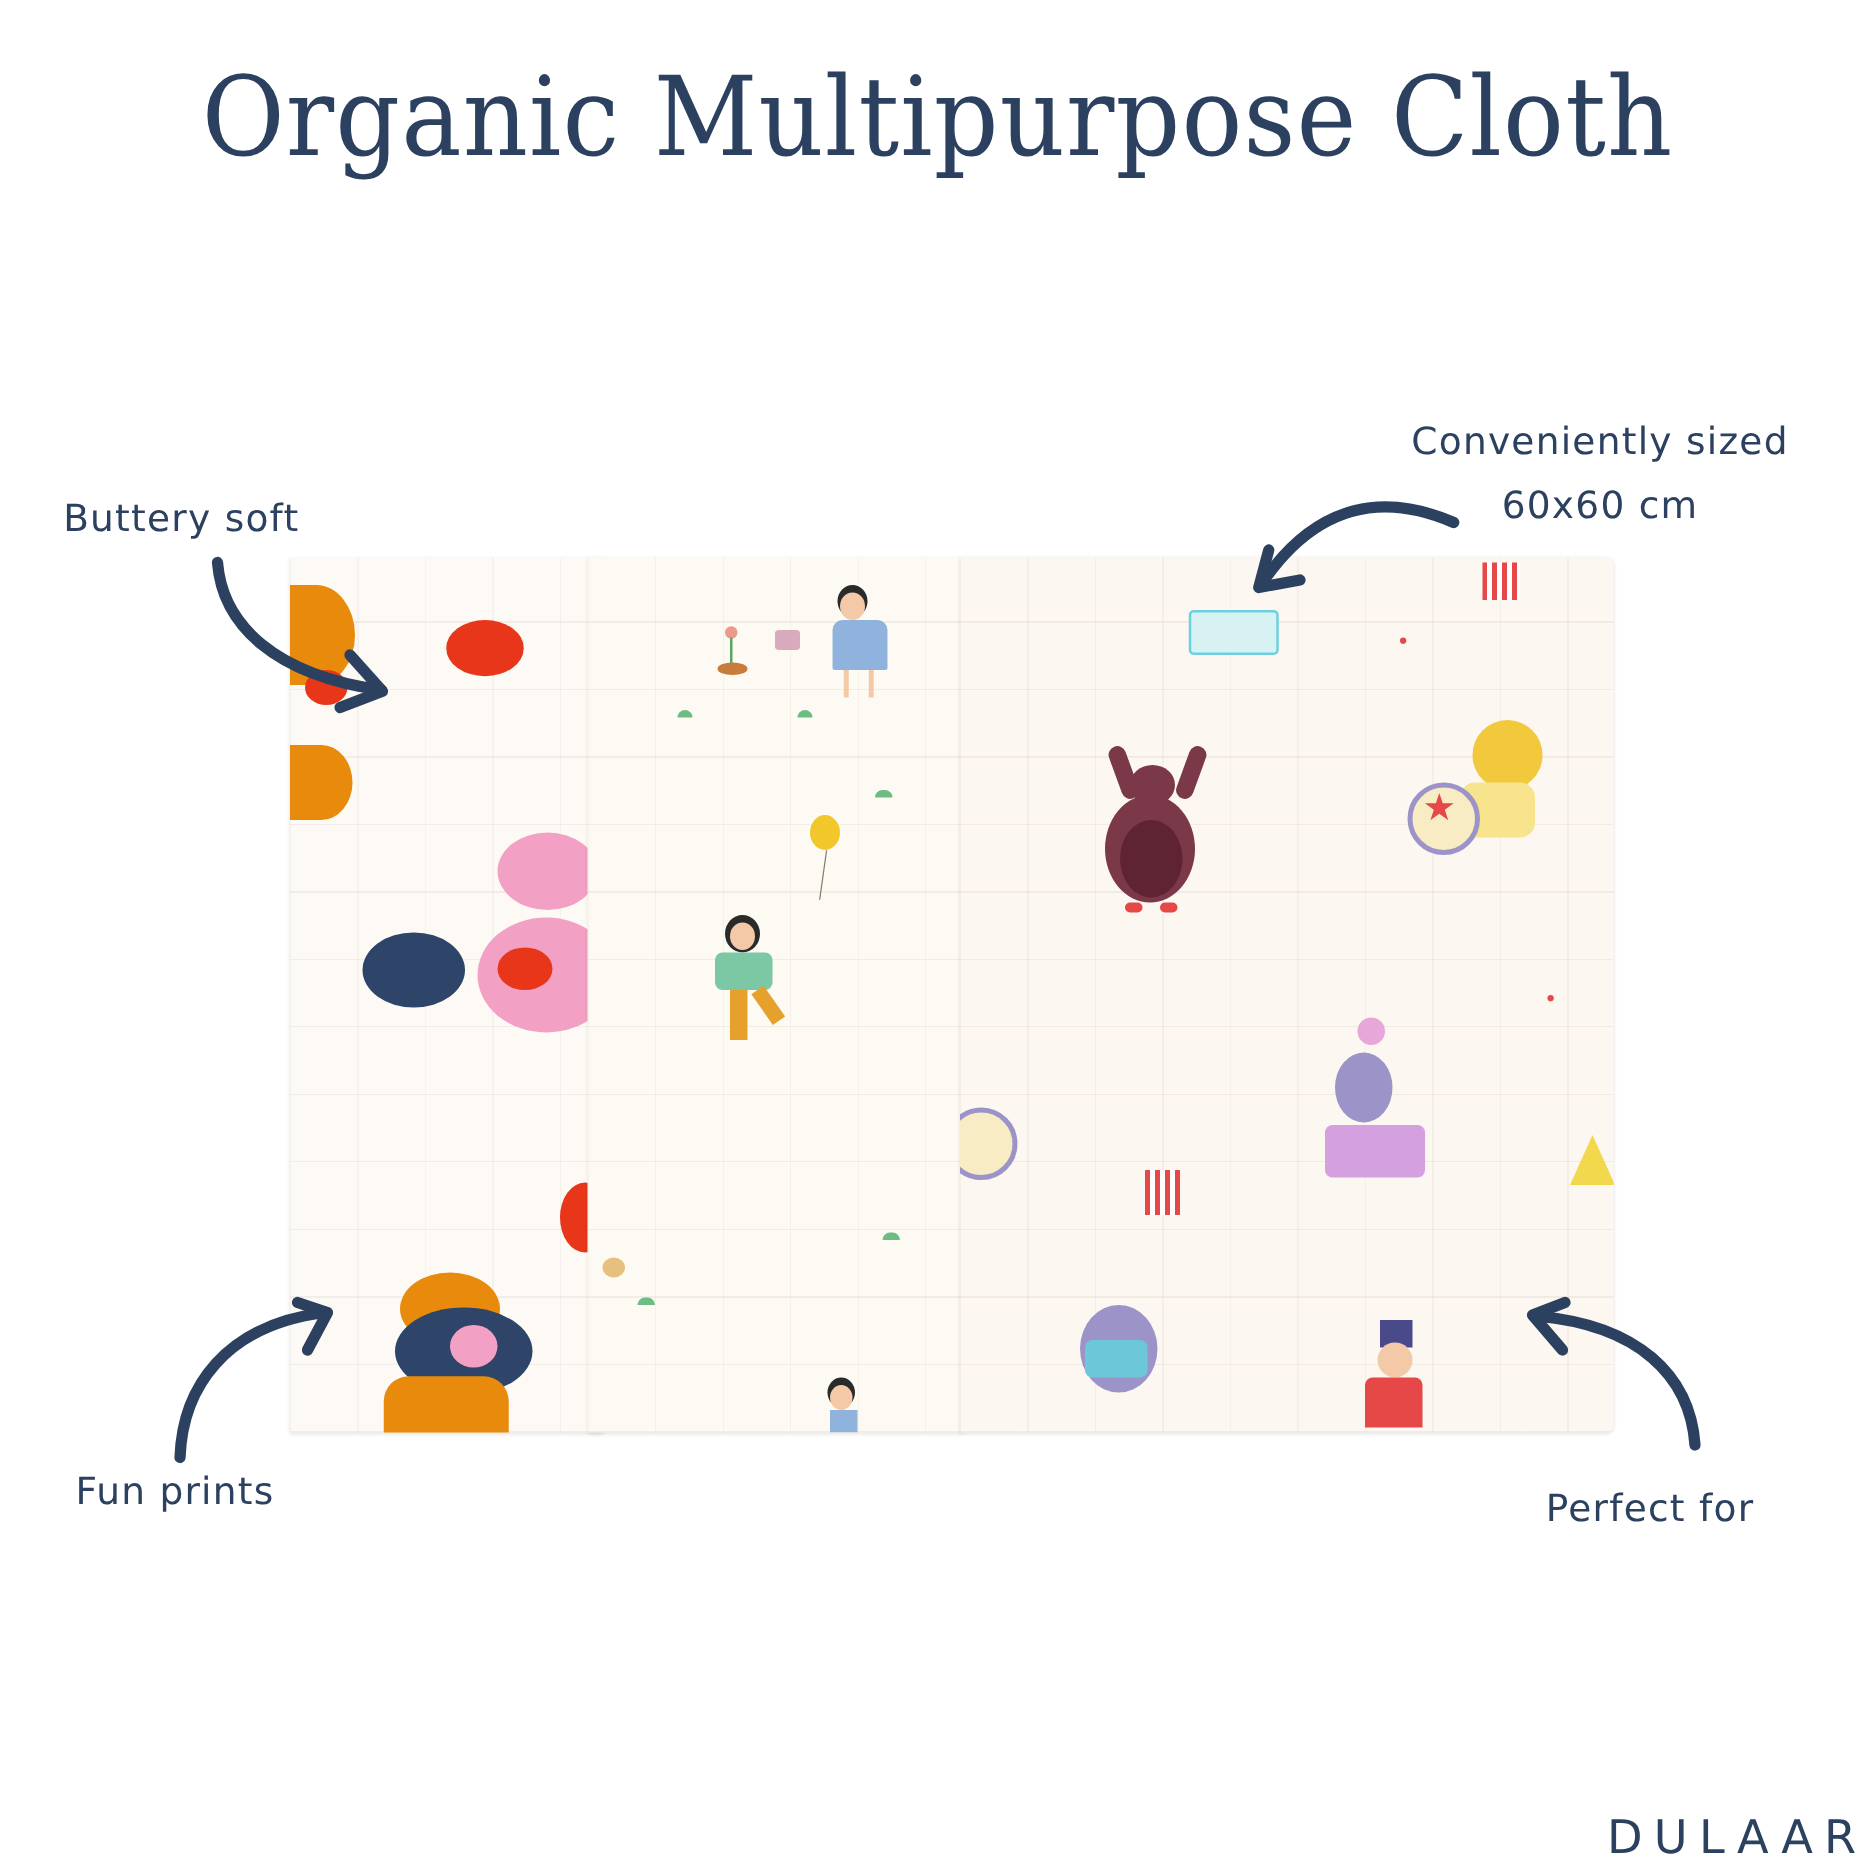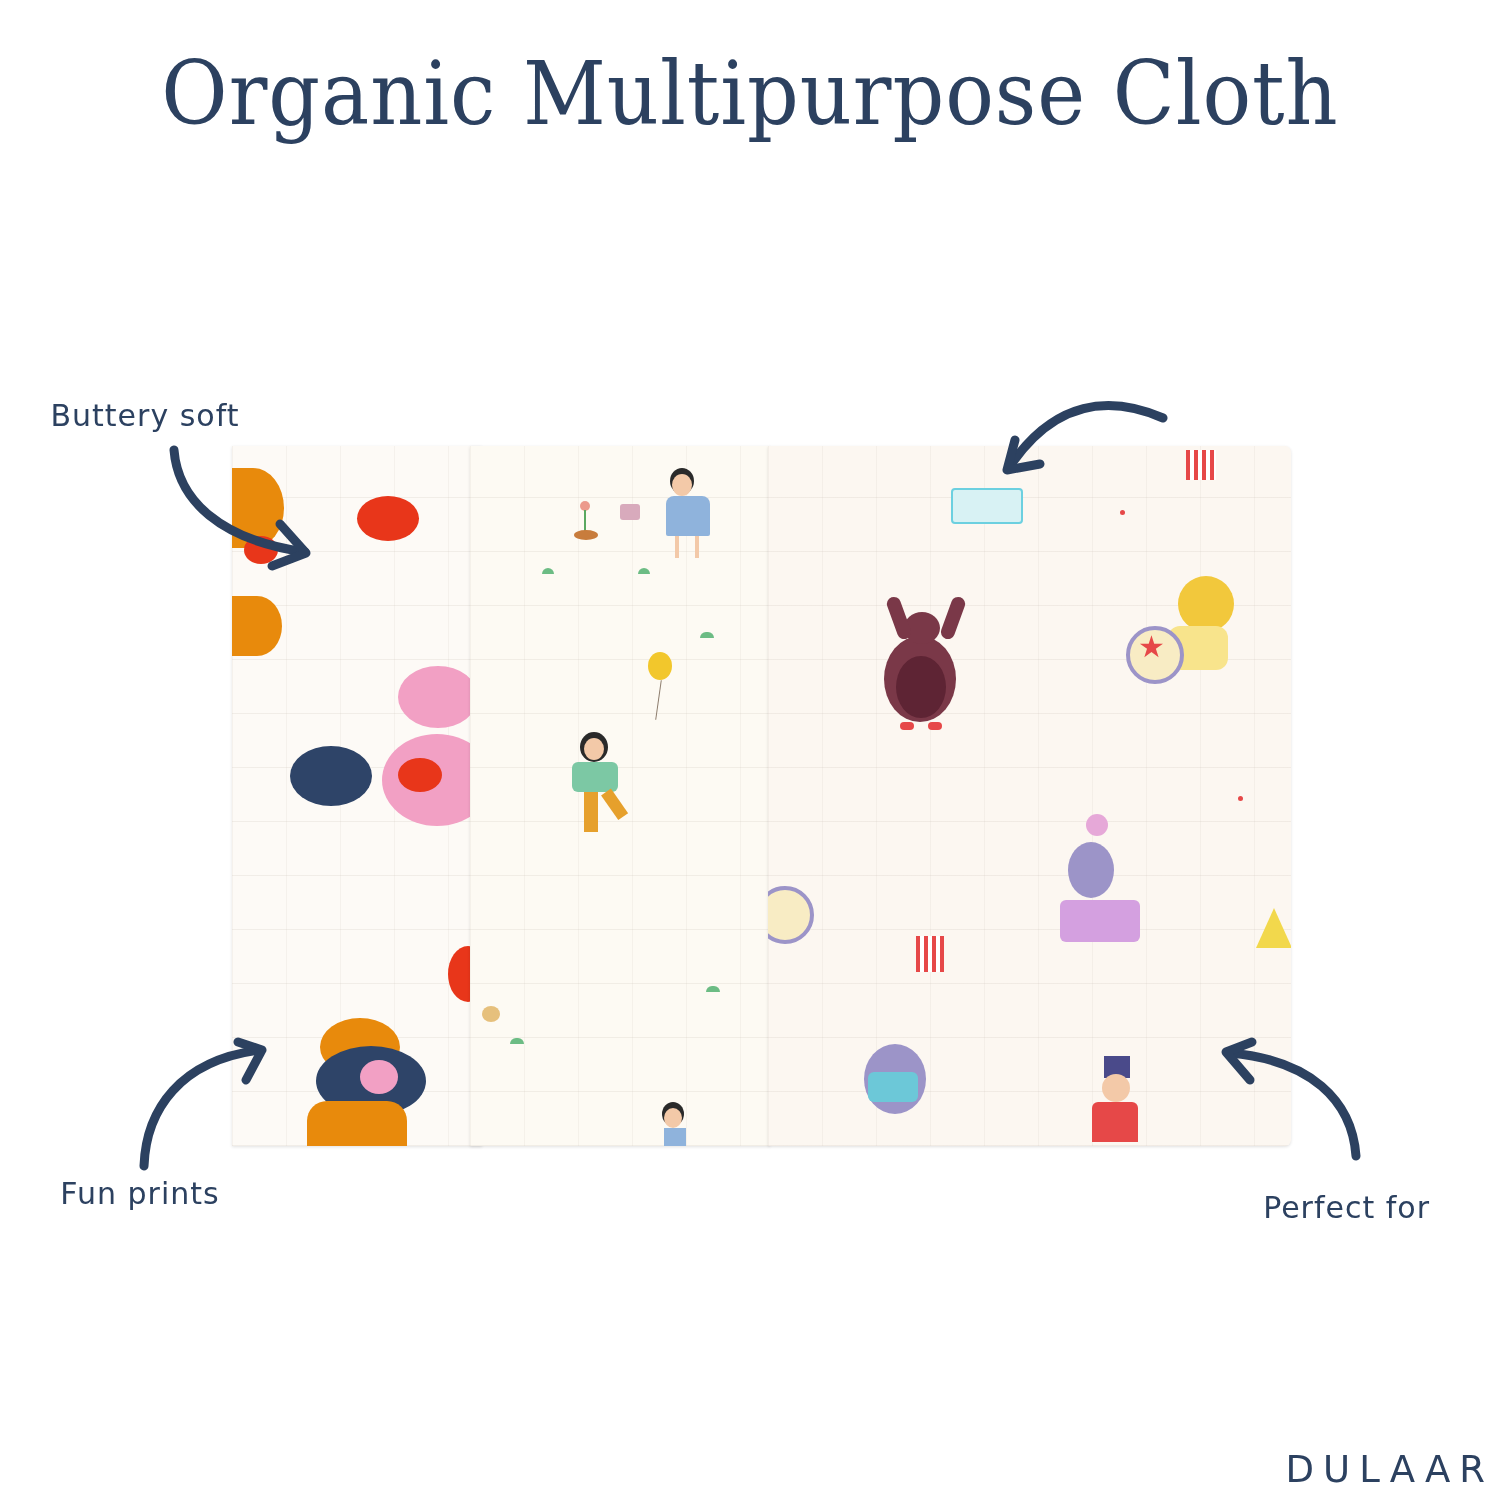--- a/index.html
+++ b/index.html
@@ -138,23 +138,25 @@
     <path d="M1356 1156 C 1352 1100, 1310 1060, 1230 1053"></path>
     <path d="M1252 1042 L 1226 1052 L 1250 1080"></path>
   </g>
 </svg>
 
 <div class="callout" style="left:30px; top:346px; width:230px;margin-top:44px;">
   <span>Buttery soft</span>
 </div>
 
 <div class="callout" style="left:1110px; top:328px; width:340px;">
+  <span>Conveniently sized</span>
+  <span>60x60 cm</span>
 </div>
 
 <div class="callout" style="left:40px; top:1168px; width:200px;">
   <span>Fun prints</span>
 </div>
 
-<div class="callout" style="left:1210px; top:1182px; width:220px;text-align:right;">
+<div class="callout" style="left:1210px; top:1182px; width:220px;">
   <span>Perfect for</span>
 </div>
 
 <div class="brand">DULAAR</div>
 
 </body></html>

